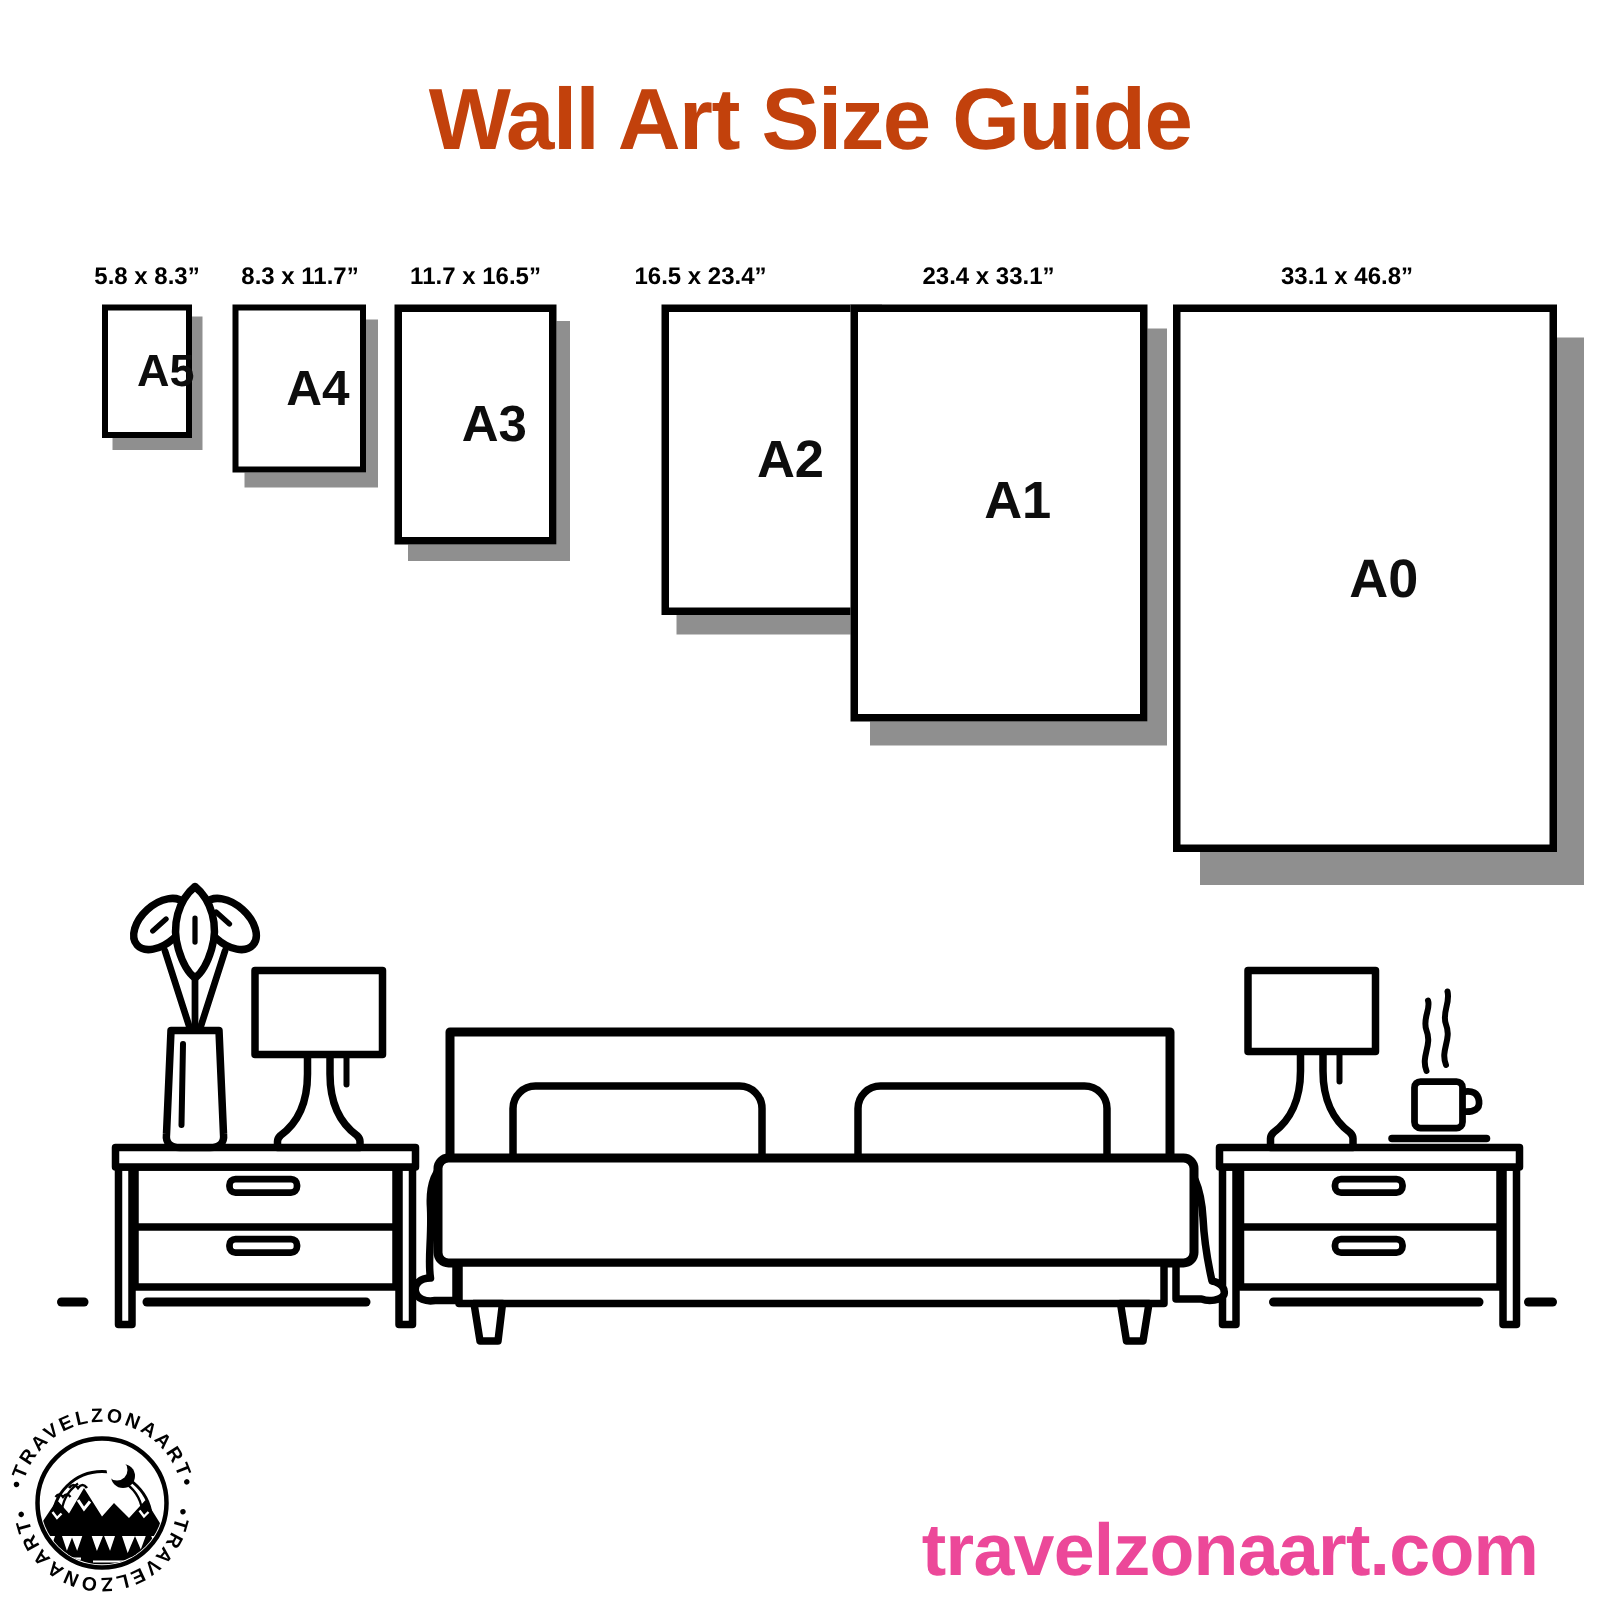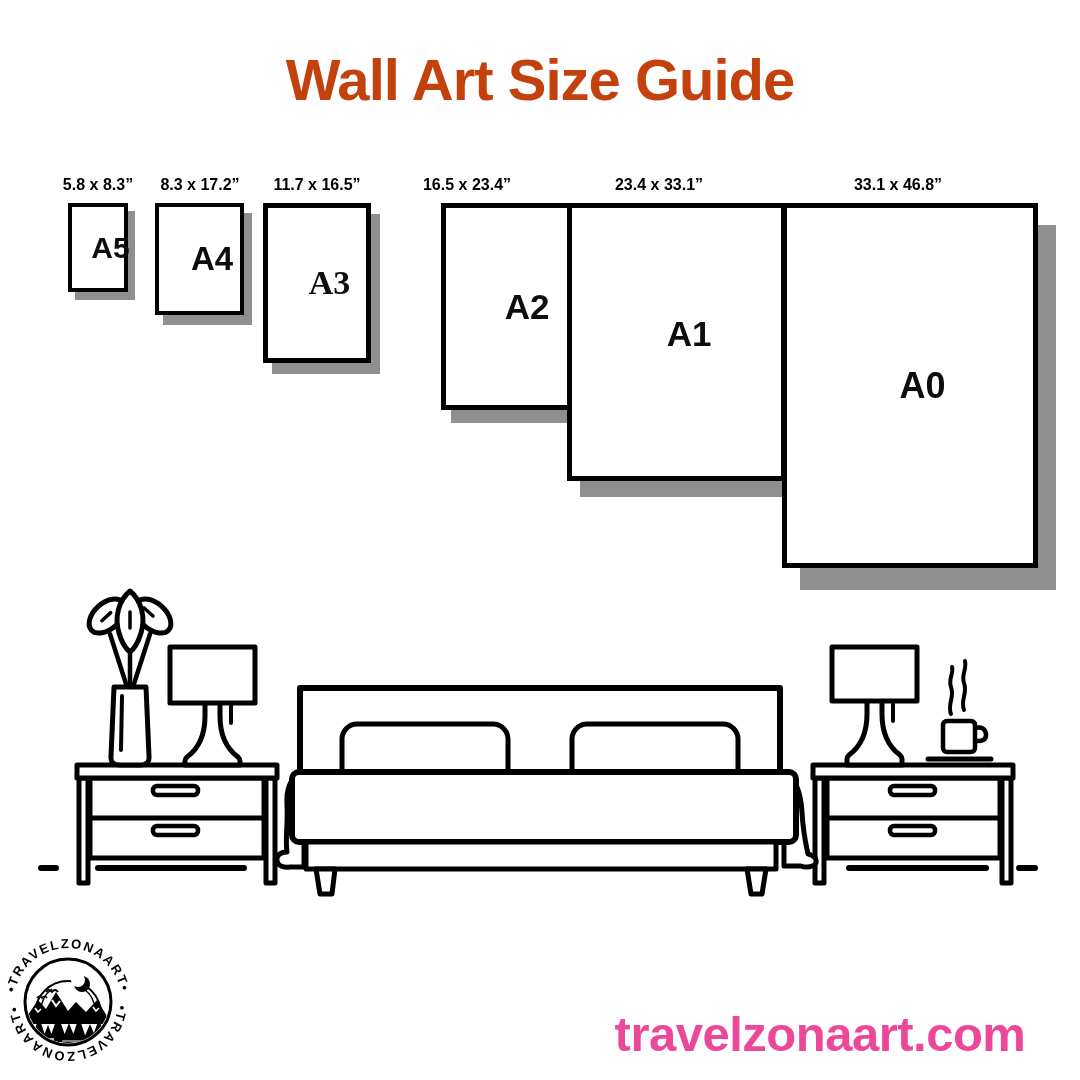--- a/index.html
+++ b/index.html
@@ -11,41 +11,41 @@
   
   .size-label{position:absolute;top:176px;transform:translateX(-50%);
               font-size:16px;font-weight:700;white-space:nowrap;color:#000000;}
   .sl0{left:98px}.sl1{left:200px}.sl2{left:317px}.sl3{left:467px}.sl4{left:659px}.sl5{left:898px}
   
   .frame{position:absolute;top:203px;background:#fff;border:5px solid #000;
          box-sizing:border-box;display:flex;align-items:center;justify-content:center;
          font-weight:700;color:#0d0d0d;padding-left:25px;}
   .f0{left:68px;width:60px;height:89px;border-width:4px;font-size:30px;box-shadow:7px 8px 0 #8f8f8f;}
   .f1{left:155px;width:89px;height:112px;border-width:4px;font-size:33px;box-shadow:8px 10px 0 #8f8f8f;}
-  .f2{left:263px;width:108px;height:160px;font-size:34px;box-shadow:9px 11px 0 #8f8f8f;font-family:Liberation Serif, serif;}
+  .f2{left:263px;width:108px;height:160px;font-size:34px;box-shadow:9px 11px 0 #8f8f8f;}
   .f3{left:393px;width:147px;height:207px;font-size:35px;box-shadow:10px 13px 0 #8f8f8f;margin-left:48px;}
-  .f4{left:567px;width:219px;height:278px;font-size:35px;box-shadow:13px 16px 0 #8f8f8f;padding-bottom:16px;}
+  .f4{left:567px;width:198px;height:278px;font-size:35px;box-shadow:13px 16px 0 #8f8f8f;padding-bottom:16px;}
   .f5{left:782px;width:256px;height:365px;font-size:36px;box-shadow:18px 22px 0 #8f8f8f;}
   
   .scene{position:absolute;left:0;top:575px;width:1080px;height:330px;}
   .logo{position:absolute;left:2px;top:932px;width:138px;height:146px;}
   .logo text{font-family:"Liberation Sans",sans-serif;font-weight:700;}
   
   .website{position:absolute;top:1006px;left:590px;width:460px;text-align:center;
            font-size:49px;font-weight:800;letter-spacing:-0.5px;color:#ec4899;}
 </style>
 </head>
 <body>
 
 <div id="poster">
 
   <div class="title">Wall Art Size Guide</div>
 
   <div class="size-label sl0">5.8 x 8.3”</div>
-  <div class="size-label sl1">8.3 x 17.2”</div>
+  <div class="size-label sl1">8.3 x 11.7”</div>
   <div class="size-label sl2">11.7 x 16.5”</div>
   <div class="size-label sl3">16.5 x 23.4”</div>
   <div class="size-label sl4">23.4 x 33.1”</div>
   <div class="size-label sl5">33.1 x 46.8”</div>
 
   <div class="frame f0">A5</div>
   <div class="frame f1">A4</div>
   <div class="frame f2">A3</div>
   <div class="frame f3">A2</div>
   <div class="frame f4">A1</div>

